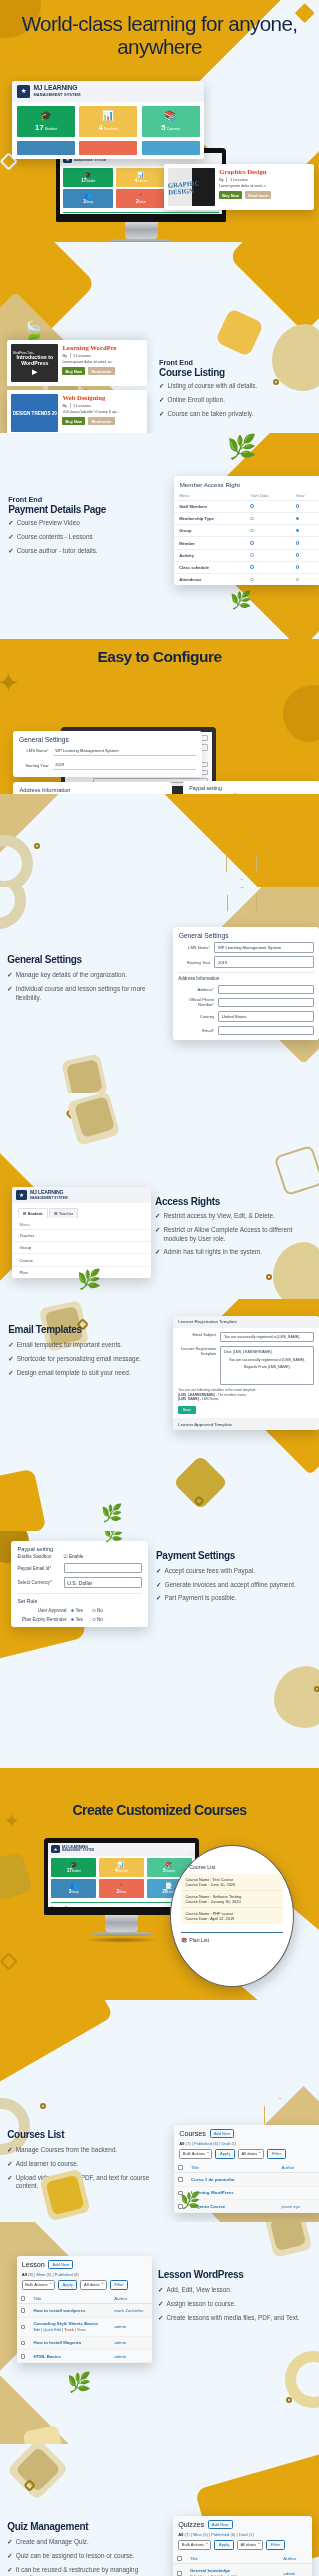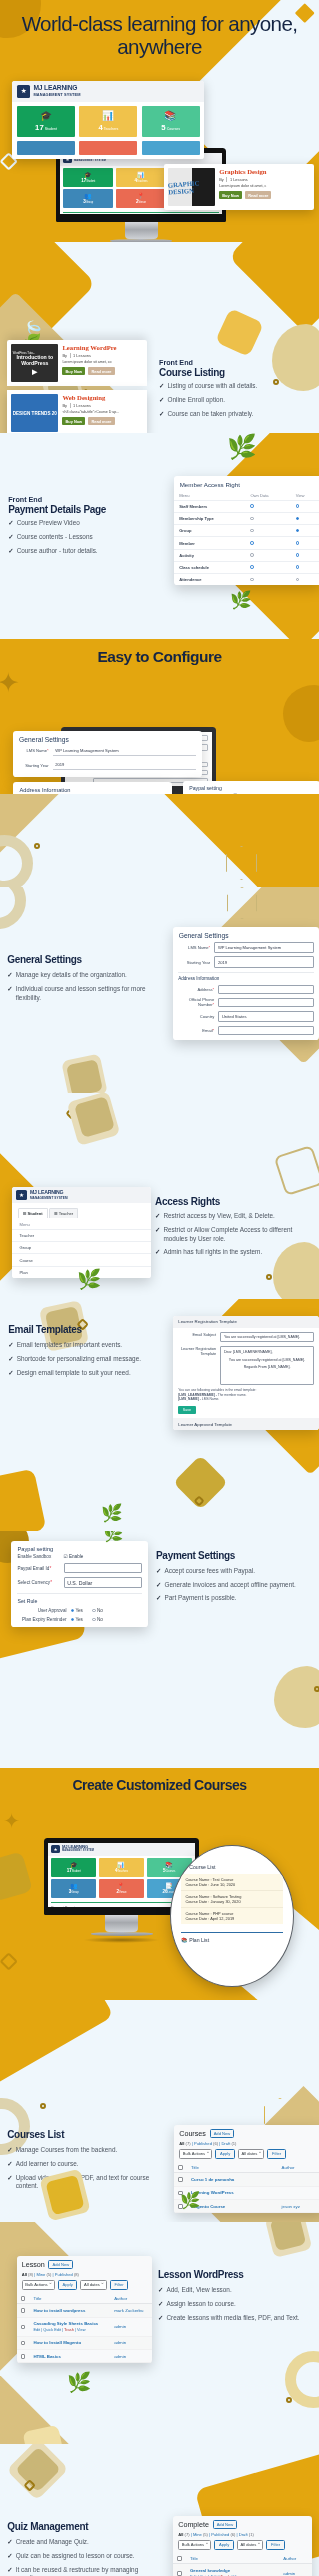--- a/index.html
+++ b/index.html
@@ -688,21 +688,21 @@
           </li>
     </ul>
   </div>
 
   <div class="blob" style="right:-12.4px;top:135px;width:57px;height:62px;border-radius:58% 42% 45% 55%/55% 55% 45% 45%"></div>
   <div class="dot-ring" style="right:-1px;top:155px;width:6.2px;height:6.2px"></div>
   <div class="leafgrp" style="left:103px;top:-7.2px;font-size:16.5px;color:#35a13a">🌿</div>
 </section>
 
 <section class="band" style="height:232px">
-  <h2 style="font-size:14px;padding-top:9px">Create Customized Courses</h2>
+  <h2 style="font-size:14px;padding-top:34px">Create Customized Courses</h2>
   <div style="position:absolute;left:3.1px;top:41px;color:#c28e0b;font-size:20.6px">✦</div>
   <div class="sq-fill" style="left:-12.4px;top:88px;width:40px;height:41px;background:#caa223;transform:rotate(-16deg);border-radius:8.2px"></div>
   <div style="position:absolute;left:2.1px;top:187px;width:13.4px;height:13.4px;border:2.1px solid #c28e0b;transform:rotate(45deg);border-radius:2.6px"></div>
   <div style="position:absolute;right:-18.5px;bottom:-10.3px;width:103px;height:93px;background:#eff7fc;transform:rotate(40deg);border-radius:5.2px"></div>
 
   <div class="monitor" style="left:44px;top:70px;width:155px;z-index:2">
     <div class="bezel" style="background:#111">
       <div class="screen" style="height:64px">
         <div class="mini-head">
           <div class="logo-mark" style="width:8.8px;height:8.8px;font-size:4.6px">★</div>
@@ -936,21 +936,21 @@
           </li>
       <li>
             <span class="ck">✓</span>
             <span>It can be reused &amp; restructure by managing questions.</span>
           </li>
     </ul>
   </div>
 
   <div class="panel" style="left:173px;top:72px;width:139px;background:#f8f9fa">
     <div class="wp-h">
-      <span>Complete</span>
+      <span>Quizzes</span>
       <span class="wp-addnew">Add New</span>
     </div>
     <div class="wp-subsub">
       <b>All</b> <i>(7)</i> |
       <span>Mine</span> <i>(5)</i> |
       <span>Published</span> <i>(6)</i> |
       <span>Draft</span> <i>(1)</i>
     </div>
     <div class="wp-bar">
       <span class="wp-sel">Bulk Actions</span>

